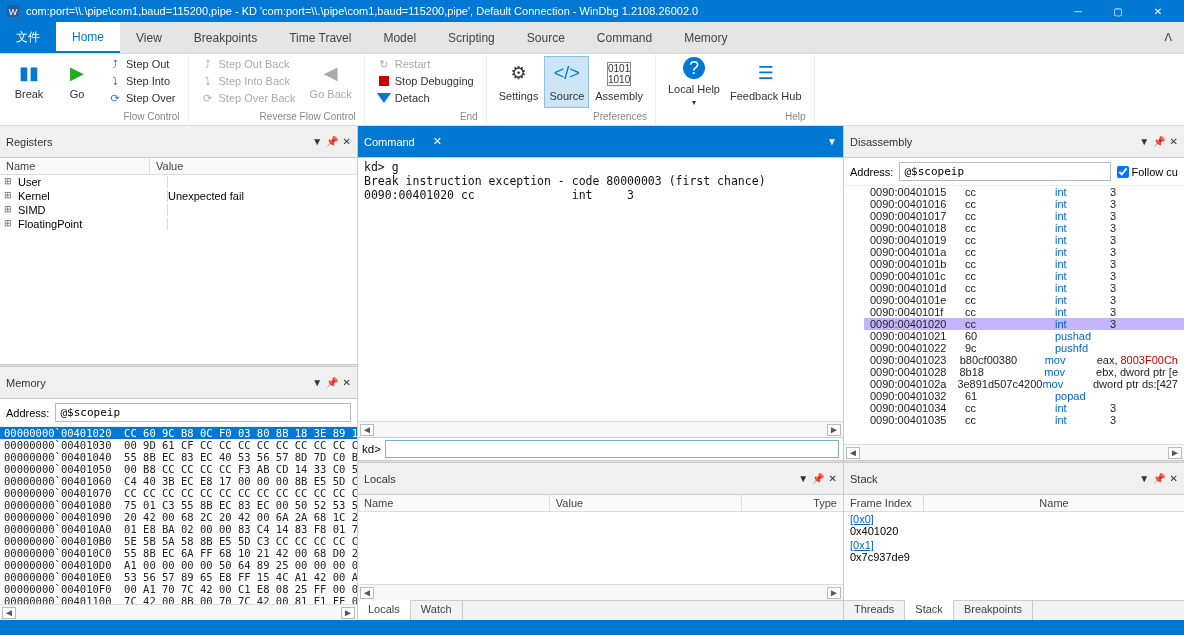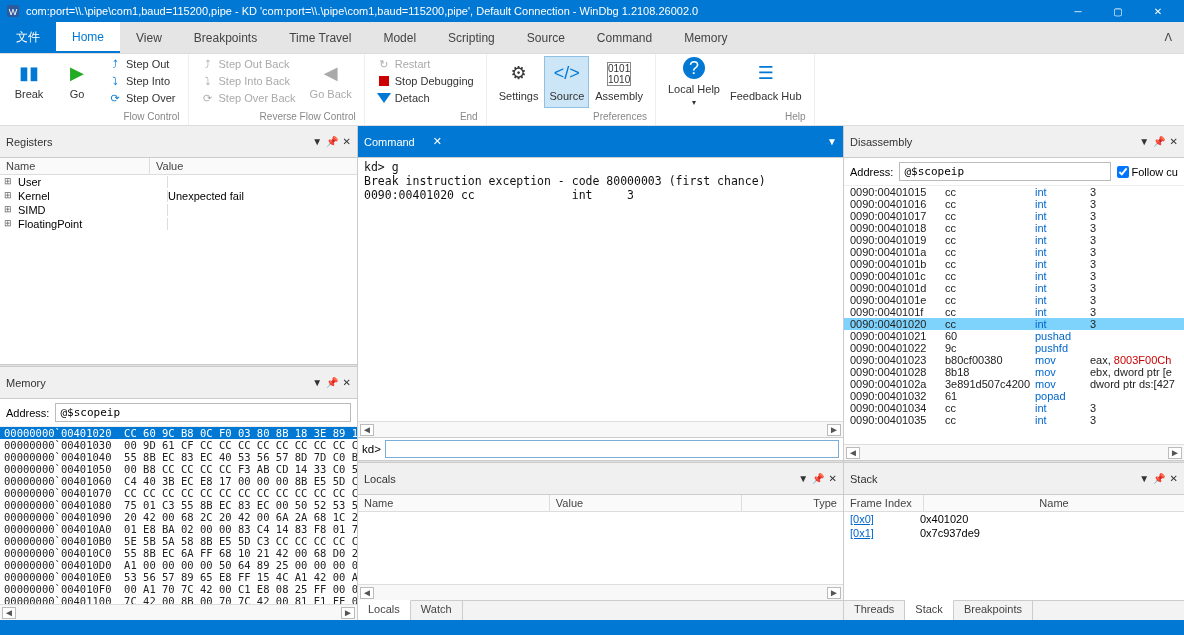--- a/index.html
+++ b/index.html
@@ -44,35 +44,35 @@
 .addr-row { display: flex; align-items: center; gap: 6px; padding: 4px 6px; font-size: 11px; border-bottom: 1px solid #eee; }
 .addr-row input { flex: 1; border: 1px solid #bbb; padding: 2px 4px; font-size: 11px; font-family: Consolas, monospace; }
 .mem-line { padding: 0 4px; white-space: pre; font-family: Consolas, monospace; font-size: 10.5px; color: #222; }
 .mem-line.sel { background: #0078d4; color: #fff; }
 .cmd-out { padding: 2px 6px; white-space: pre; font-family: Consolas, monospace; font-size: 11.5px; color: #111; }
 .cmd-input-row { border-top: 1px solid #ccc; padding: 2px 4px; display: flex; align-items: center; gap: 4px; font-family: Consolas, monospace; font-size: 11.5px; }
 .cmd-input-row input { flex: 1; border: 1px solid #7aaed6; padding: 1px 4px; font-family: inherit; font-size: inherit; }
 .hscroll { border-top: 1px solid #ddd; height: 16px; display: flex; align-items: center; padding: 0 2px; font-size: 10px; color: #555; background: #f8f8f8; }
 .hscroll .arrow { border: 1px solid #bbb; width: 14px; height: 12px; text-align: center; line-height: 10px; background: #fff; }
 .hscroll .track { flex: 1; }
-.dis-line { padding: 0 6px; white-space: pre; display: flex; }
+.dis-line { padding: 0 6px; white-space: pre; display: flex; margin-left: 20px; }
 .dis-line .addr { width: 95px; color: #222; }
 .dis-line .bytes { width: 90px; color: #222; }
 .dis-line .mn { width: 55px; color: #0066cc; }
 .dis-line .op { flex: 1; color: #222; }
 .dis-line .op .hx { color: #c00; }
-.dis-line.hl { background: #7dd3fc; }
+.dis-line.hl { background: #c4b5fd; }
 .chk { margin-left: auto; display: flex; align-items: center; gap: 3px; font-family: "Segoe UI"; font-size: 11px; }
 .chk input { width: 12px; height: 12px; }
 .tab-strip { border-top: 1px solid #ccc; height: 20px; display: flex; align-items: stretch; font-size: 11px; background: #f3f3f3; }
 .tab-strip .tab { padding: 2px 10px; border-right: 1px solid #ccc; color: #444; }
 .tab-strip .tab.active { background: #fff; border-top: 1px solid #fff; margin-top: -1px; }
 .lv-hdr { display: flex; border-bottom: 1px solid #ddd; background: #fafafa; font-size: 11px; color: #444; }
 .lv-hdr > div { padding: 2px 6px; border-right: 1px solid #ddd; }
-.stack-row { display: flex; padding: 1px 6px; font-size: 11px; }
+.stack-row { display: flex; padding: 1px 6px; font-size: 11px; flex-direction: column; }
 .stack-row .fidx { width: 70px; color: #0066cc; text-decoration: underline; }
 .statusbar { background: #0078d4; height: 15px; }
 .subpanel { display: flex; flex-direction: column; min-height: 0; }
 .flex1 { flex: 1; }
 .sep { height: 3px; background: #e0e0e0; border-top: 1px solid #ccc; border-bottom: 1px solid #ccc; cursor: row-resize; }
 svg { display: block; }
 </style>
 </head>
 <body>
 

